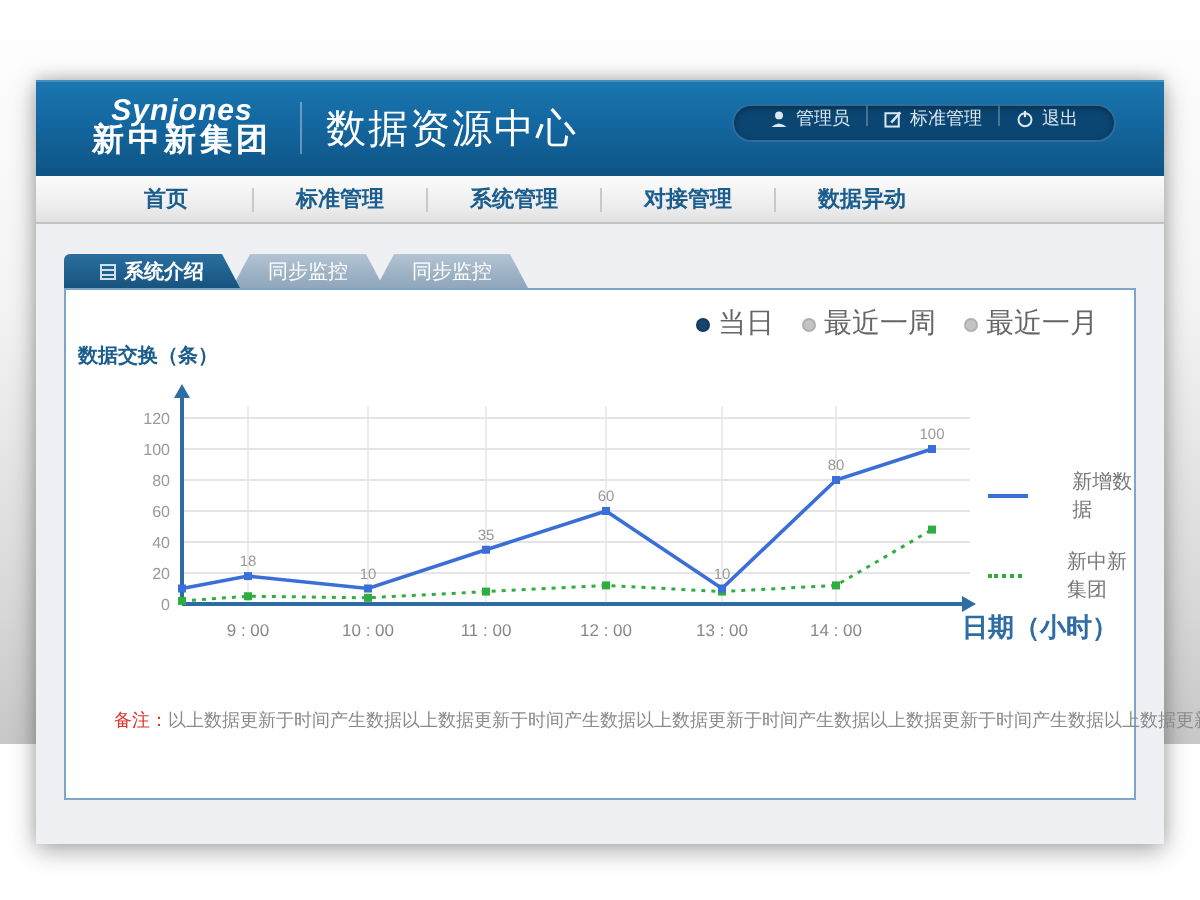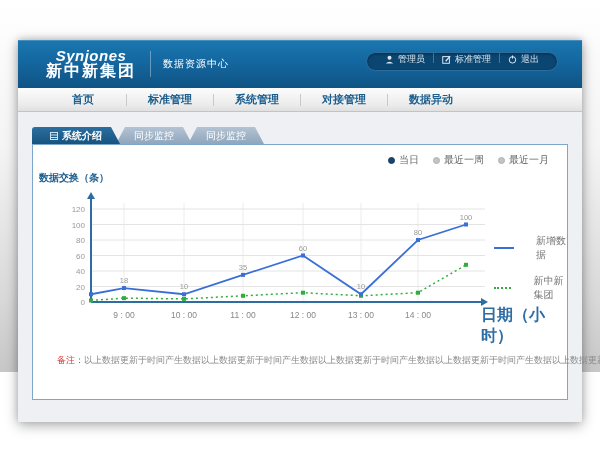--- a/index.html
+++ b/index.html
@@ -11,21 +11,21 @@
             background:#eef0f3; box-shadow:0 3px 12px rgba(0,0,0,.35), 0 -2px 6px rgba(0,0,0,.12); }
 
   
   .header { position:absolute; left:0; top:0; width:100%; height:48px;
             background:linear-gradient(180deg,#1b77b0 0%,#1467a0 45%,#0e5484 100%);
             box-shadow:inset 0 1px 0 rgba(255,255,255,.18); display:flex; align-items:center; }
   .logo { margin-left:28px; text-align:center; line-height:1.05; }
   .logo-en { color:#fff; font-size:15px; font-weight:bold; font-style:italic; letter-spacing:.5px; }
   .logo-cn { color:#fff; font-size:16px; font-weight:bold; letter-spacing:2px; }
   .header-divider { width:1px; height:26px; background:rgba(255,255,255,.35); margin:0 12px 0 14px; }
-  .app-title { color:#fff; font-size:10px; letter-spacing:1px; }
+  .app-title { color:#fff; font-size:20px; letter-spacing:1px; }
   .user-pill { position:absolute; right:24px; top:12px; height:19px; display:flex; align-items:flex-start;
                background:#0b4672; border:1px solid #2d6d9e; border-radius:10px; padding:0 10px;
                box-shadow:inset 0 1px 3px rgba(0,0,0,.35); }
   .pill-item { display:flex; align-items:center; gap:4px; color:#dce8f2; font-size:9px; padding:0 8px; cursor:pointer; }
   .pill-sep { width:1px; height:10px; background:rgba(255,255,255,.25); }
   .pill-item svg { display:block; }
 
   
   .nav { position:absolute; left:0; top:48px; width:100%; height:24px;
          background:linear-gradient(180deg,#fcfcfc 0%,#ececec 70%,#e0e0e0 100%);
@@ -41,26 +41,26 @@
   .tab.active { width:88px; background:linear-gradient(180deg,#2a6f9f,#17537f);
                 clip-path:polygon(0 0,calc(100% - 9px) 0,100% 100%,0 100%); z-index:2;
                 border-radius:3px 0 0 0; }
   .tab.inactive { width:76px; margin-left:-4px; background:linear-gradient(180deg,#b3c3d3,#8fa6bc);
                   clip-path:polygon(9px 0,calc(100% - 9px) 0,100% 100%,0 100%); z-index:1;
                   font-weight:normal; }
   .card { position:absolute; left:14px; top:31px; width:536px; height:256px;
           background:#fff; border:1px solid #7ea6ca; }
 
   .radio-group { position:absolute; top:8px; right:18px; display:flex; gap:14px; align-items:center; }
-  .radio { display:flex; align-items:center; gap:4px; font-size:10px; color:#666; cursor:pointer; }
+  .radio { display:flex; align-items:center; gap:4px; font-size:14px; color:#666; cursor:pointer; }
   .radio .dot { width:7px; height:7px; border-radius:50%; background:#c4c4c4; border:1px solid #b0b0b0; }
   .radio.selected .dot { background:#17456e; border-color:#123a5e; }
 
   .y-axis-label { position:absolute; left:6px; top:26px; color:#1b5e8e; font-size:10px; font-weight:bold; }
-  .x-axis-label { position:absolute; left:448px; top:160px; color:#2e6da4; font-size:16px; font-weight:bold; }
+  .x-axis-label { position:absolute; left:448px; top:160px; color:#2e6da4; font-size:13px; font-weight:bold; }
 
   #chart-svg { position:absolute; left:0; top:0; }
 
   .legend { position:absolute; left:461px; top:89px; display:flex; flex-direction:column; gap:12px; }
   .legend-row { display:flex; align-items:center; gap:22px; }
   .legend-line { width:26px; height:0; }
   .legend-line.solid { border-top:2px solid #3a6fd8; }
   .legend-line.dotted { border-top:2px dotted #2fae3f; }
   .legend-label { font-size:10px; color:#777; }
 

